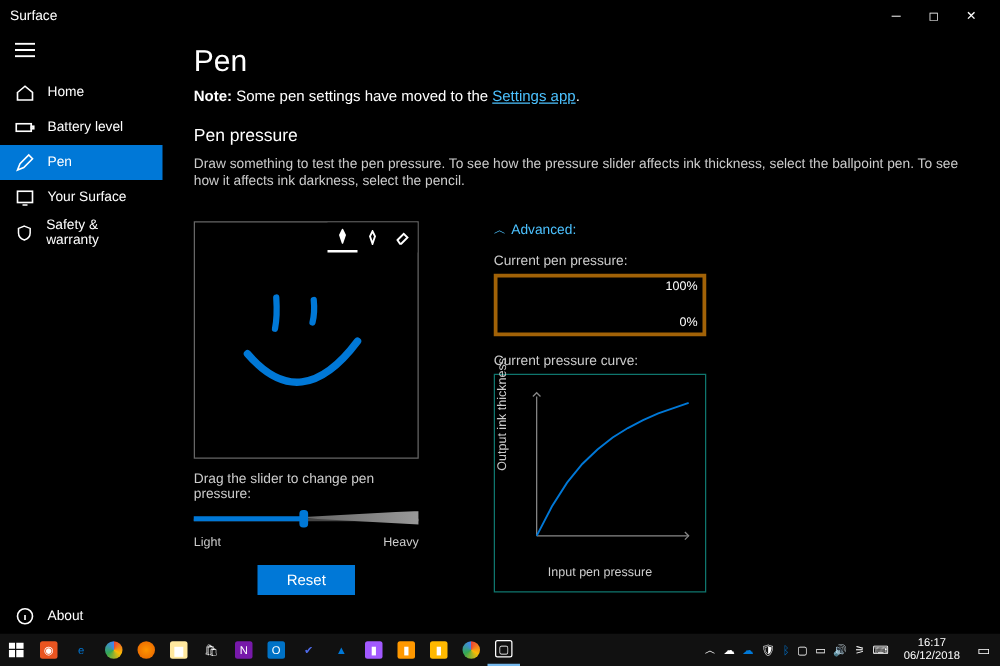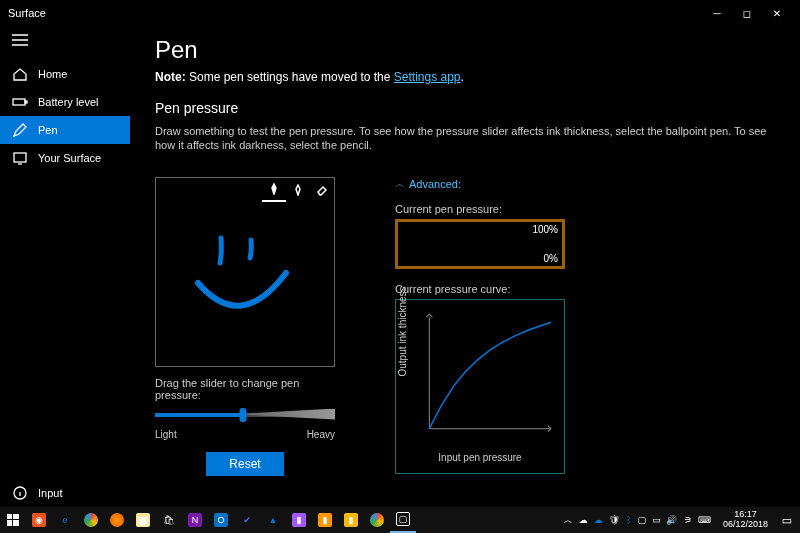--- a/index.html
+++ b/index.html
@@ -112,30 +112,38 @@
     </div>
     <div class="nav-item">
       <span class="nav-icon">
           <svg viewBox="0 0 16 16">
             <rect x="2" y="3" width="12" height="9"></rect>
             <path d="M6 14h4"></path>
           </svg>
         </span>
       <span>Your Surface</span>
     </div>
+    <div class="nav-item">
+      <span class="nav-icon">
+          <svg viewBox="0 0 16 16">
+            <path d="M8 2l5 2v4c0 3-2 5-5 6-3-1-5-3-5-6V4z"></path>
+          </svg>
+        </span>
+      <span>Safety &amp; warranty</span>
+    </div>
   </div>
   <div class="nav-spacer"></div>
   <div class="nav-item">
     <span class="nav-icon">
         <svg viewBox="0 0 16 16">
           <circle cx="8" cy="8" r="6"></circle>
           <path d="M8 5v0M8 7v4"></path>
         </svg>
       </span>
-    <span>Input</span>
+    <span>About</span>
   </div>
 </div>
 
 <div class="main">
   <div class="page-title">Pen</div>
   <div class="note">
     <b>Note:</b><span> Some pen settings have moved to the </span><a href="#">Settings app</a><span>.</span>
   </div>
   <div class="section-title">Pen pressure</div>
   <div class="instructions">Draw something to test the pen pressure. To see how the pressure slider affects ink thickness, select the ballpoint pen. To see how it affects ink darkness, select the pencil.</div>

